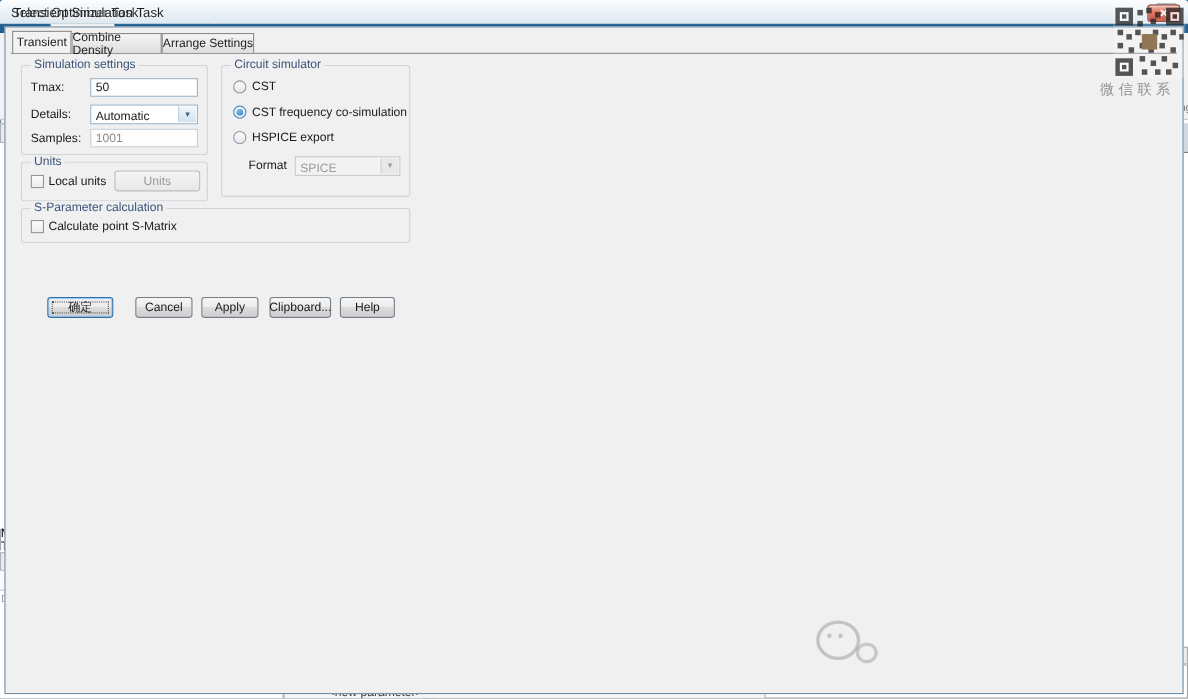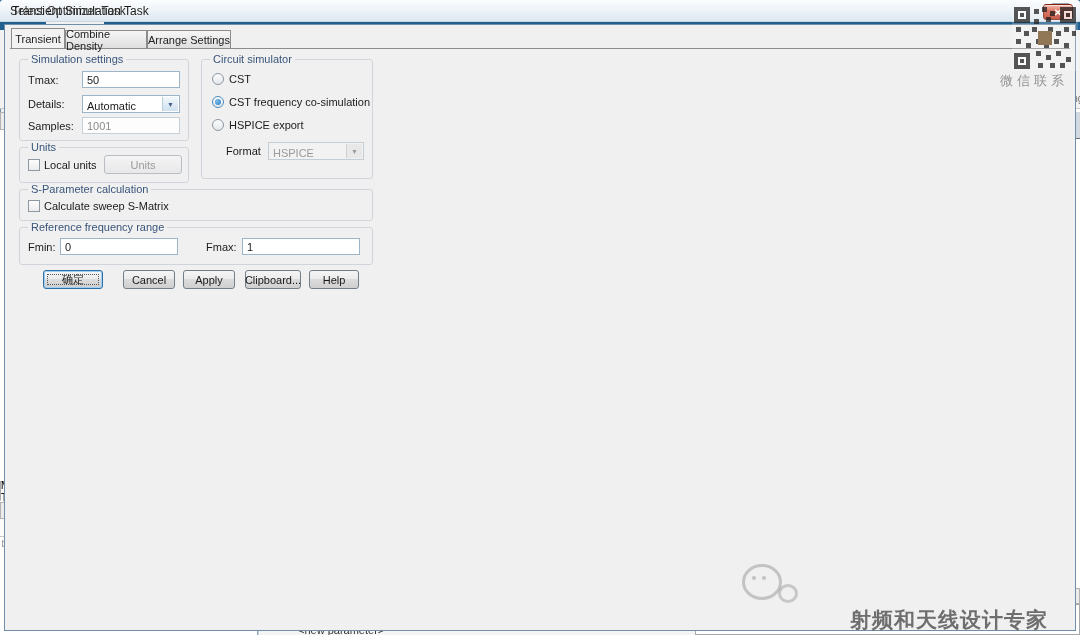--- a/index.html
+++ b/index.html
@@ -617,45 +617,38 @@
       <div class="grp" style="left:196px;top:34px;width:172px;height:120px">
         <span class="cap">Circuit simulator</span>
         <span class="radio" style="left:10px;top:13px"></span>
         <span class="lbl" style="left:27px;top:13px">CST</span>
         <span class="radio on" style="left:10px;top:36px"></span>
         <span class="lbl" style="left:27px;top:36px">CST frequency co-simulation</span>
         <span class="radio" style="left:10px;top:59px"></span>
         <span class="lbl" style="left:27px;top:59px">HSPICE export</span>
         <span class="lbl" style="left:24px;top:85px">Format</span>
         <div class="dd off" style="left:66px;top:82px;width:96px;height:18px">
-          <span>HSPICE</span>
+          <span>SPICE</span>
           <span class="arr">▼</span>
         </div>
       </div>
 
       <div class="grp" style="left:14px;top:122px;width:170px;height:36px">
         <span class="cap">Units</span>
         <span class="cb" style="left:8px;top:11px"></span>
         <span class="lbl" style="left:24px;top:11px">Local units</span>
         <div class="btn7 off" style="left:84px;top:7px;width:78px;height:19px">Units</div>
       </div>
 
       <div class="grp" style="left:14px;top:164px;width:354px;height:32px">
         <span class="cap">S-Parameter calculation</span>
         <span class="cb" style="left:8px;top:10px"></span>
-        <span class="lbl" style="left:24px;top:10px">Calculate sweep S-Matrix</span>
-      </div>
-
-      <div class="grp" style="left:14px;top:202px;width:354px;height:38px">
-        <span class="cap">Reference frequency range</span>
-        <span class="lbl" style="left:8px;top:13px">Fmin:</span>
-        <input class="tin" style="left: 40px; top: 10px; width: 118px; height: 17px;" value="0">
-        <span class="lbl" style="left:186px;top:13px">Fmax:</span>
-        <input class="tin" style="left: 222px; top: 10px; width: 118px; height: 17px;" value="1">
-      </div>
+        <span class="lbl" style="left:24px;top:10px">Calculate point S-Matrix</span>
+      </div>
+
 
       <div class="btn7 def" style="left:38px;top:245px;width:60px;height:19px">确定</div>
       <div class="btn7" style="left:118px;top:245px;width:52px;height:19px">Cancel</div>
       <div class="btn7" style="left:178px;top:245px;width:52px;height:19px">Apply</div>
       <div class="btn7" style="left:240px;top:245px;width:56px;height:19px">Clipboard...</div>
       <div class="btn7" style="left:304px;top:245px;width:50px;height:19px">Help</div>
     </div>
   </div>
 
   <div id="wm">
@@ -700,16 +693,15 @@
       <g fill="#2e2e2e">
           <rect x="8" y="8" width="4" height="4"></rect>
           <rect x="54" y="8" width="4" height="4"></rect>
           <rect x="8" y="54" width="4" height="4"></rect>
         </g>
       <rect x="26" y="26" width="14" height="14" fill="#7a5a30"></rect>
     </svg>
     <div class="qrcap">微信联系</div>
     <div class="wm-bubble"></div>
     <div class="wm-bubble2"></div>
-    <div class="wm-slogan">射频和天线设计专家</div>
   </div>
 
 </div>
 
 </body></html>

